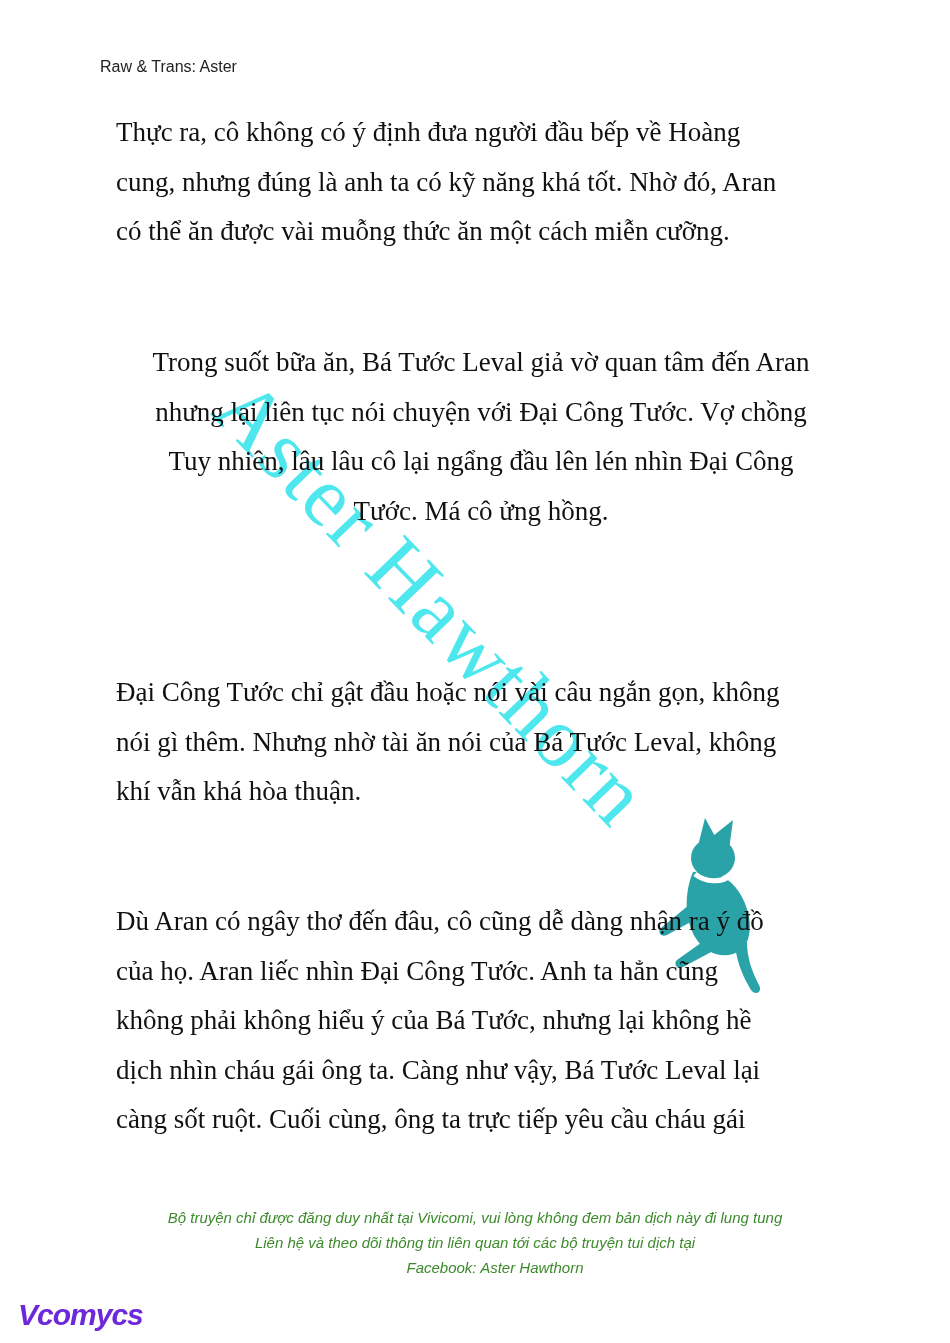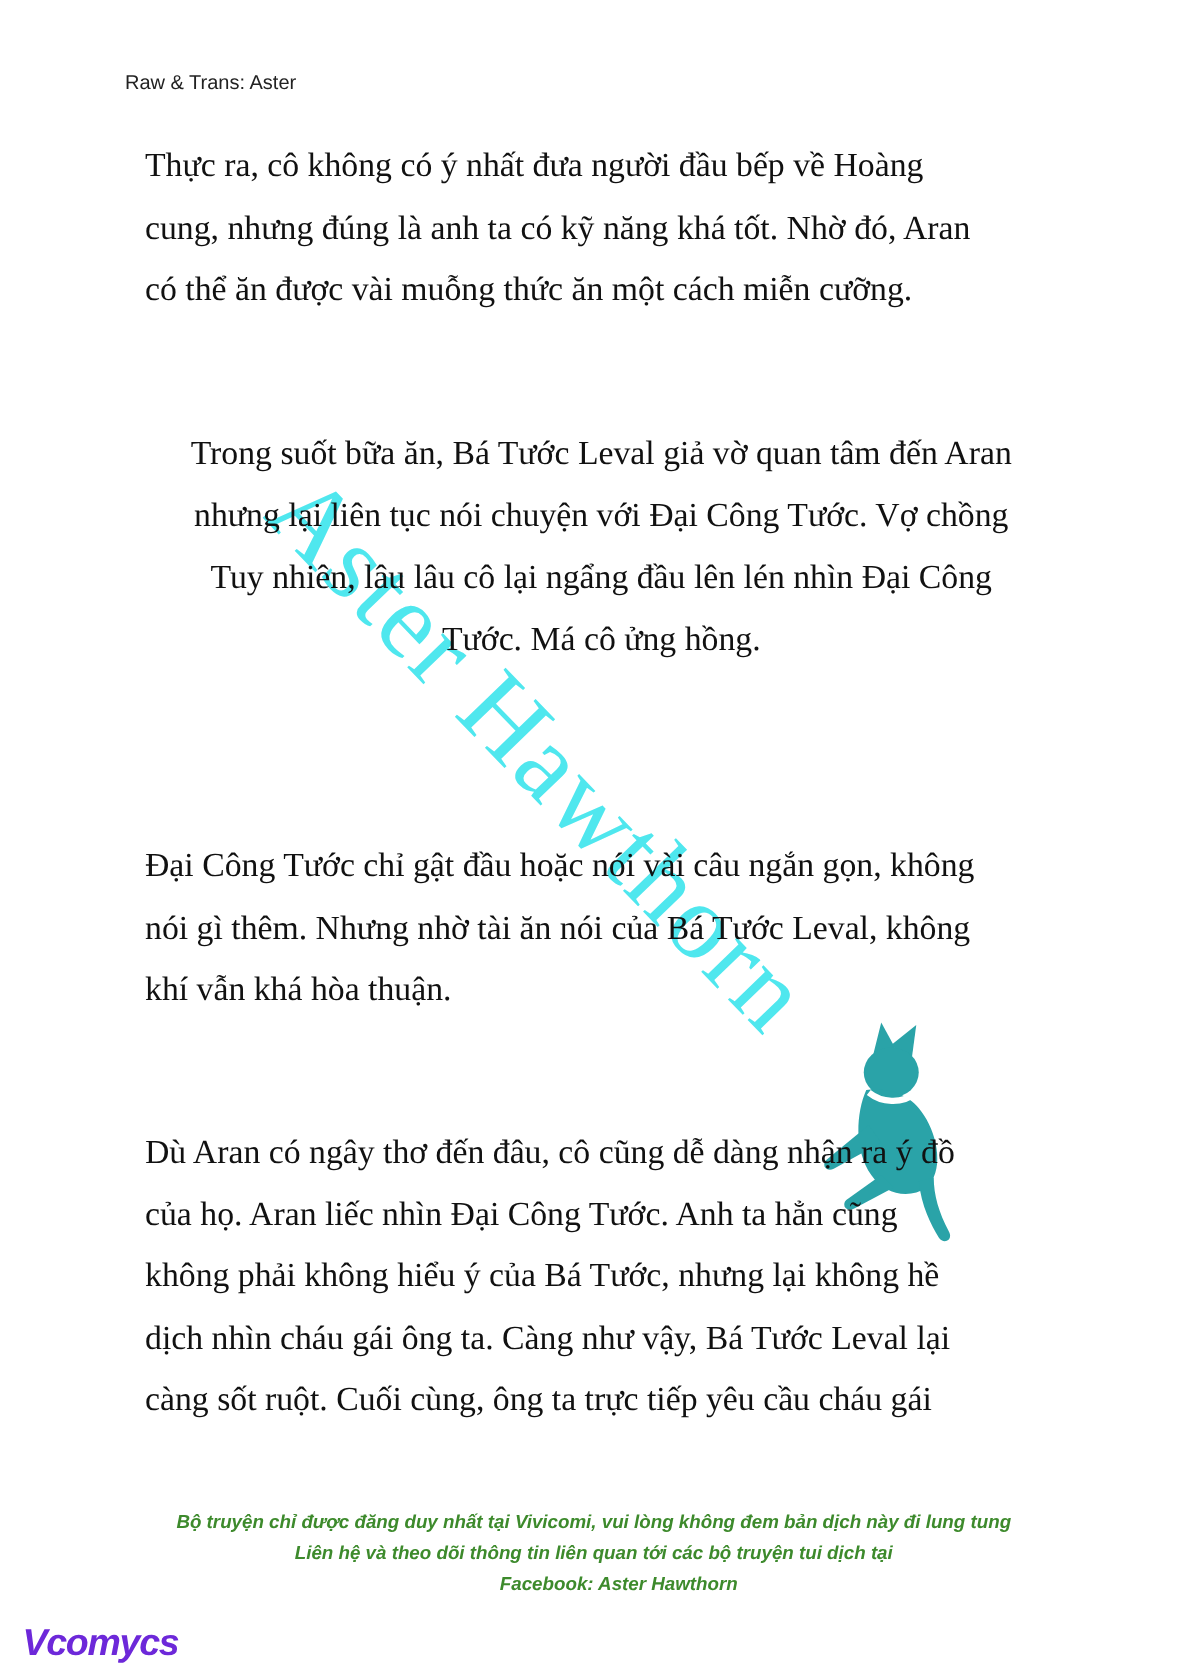--- a/index.html
+++ b/index.html
@@ -42,21 +42,21 @@
       pointer-events: none;
     }
     .cat {
       position: absolute; left: 655px; top: 810px;
       width: 120px; height: 185px;
     }
     .footer {
       position: absolute; left: 0; width: 950px;
       text-align: center;
       font-family: "Liberation Sans", sans-serif;
-      font-style: italic; font-weight: bold;
+      font-style: italic; font-weight: normal;
       font-size: 15px; color: #3d8a2c;
     }
     .f1 { top: 1209px; }
     .f2 { top: 1234px; }
     .f3 { top: 1259px; padding-left: 20px; }
     .logo {
       position: absolute; left: 18px; top: 1298px;
       font-family: "Liberation Sans", sans-serif;
       font-style: italic; font-weight: bold;
       font-size: 30px;
@@ -65,21 +65,21 @@
     }
   </style>
 </head>
 <body>
 
 <div class="header">Raw &amp; Trans: Aster</div>
 
 <div class="watermark">Aster Hawthorn</div>
 
 <p class="para p1">
-  <span class="line">Thực ra, cô không có ý nhất đưa người đầu bếp về Hoàng</span>
+  <span class="line">Thực ra, cô không có ý định đưa người đầu bếp về Hoàng</span>
   <span class="line">cung, nhưng đúng là anh ta có kỹ năng khá tốt. Nhờ đó, Aran</span>
   <span class="line">có thể ăn được vài muỗng thức ăn một cách miễn cưỡng.</span>
 </p>
 
 <p class="para p2">
   <span class="line">Trong suốt bữa ăn, Bá Tước Leval giả vờ quan tâm đến Aran</span>
   <span class="line">nhưng lại liên tục nói chuyện với Đại Công Tước. Vợ chồng</span>
   <span class="line">Tuy nhiên, lâu lâu cô lại ngẩng đầu lên lén nhìn Đại Công</span>
   <span class="line">Tước. Má cô ửng hồng.</span>
 </p>

